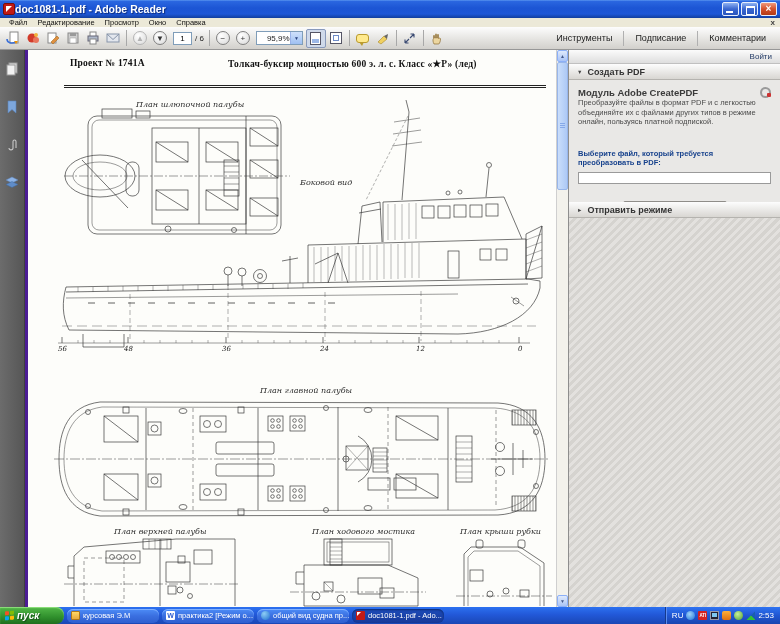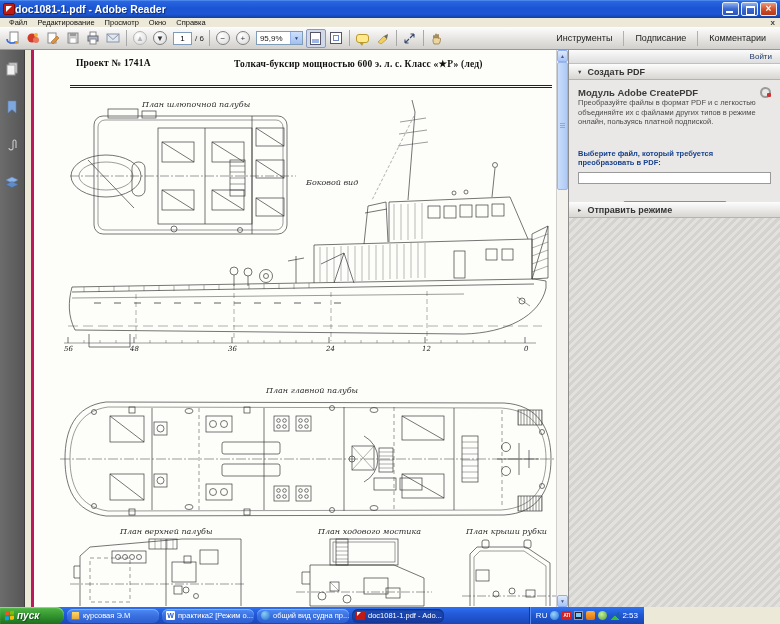--- a/index.html
+++ b/index.html
@@ -27,41 +27,41 @@
   .toolbar{height:23px;background:linear-gradient(#fdfdfd,#e5e4e1 55%,#d2d0cc);border-bottom:1px solid #979797;
     display:flex;align-items:center;padding:0 3px;font-size:8px;color:#222;}
   .tbtn{width:20px;height:19px;display:flex;align-items:center;justify-content:center;flex:none;}
   .tsep{width:1px;height:16px;background:#a8a8a8;margin:0 3px;flex:none;}
   .circ{width:14px;height:14px;border-radius:50%;border:1px solid #808080;background:radial-gradient(circle at 35% 30%,#ffffff,#d9d9d9);
     display:flex;align-items:center;justify-content:center;font-size:8px;color:#333;}
   .circ.dis{color:#b2b2b2;border-color:#b5b5b5;}
   .page-box{width:19px;height:13px;border:1px solid #7f9db9;background:#fff;font-size:8px;text-align:center;padding:0;margin:0 3px;font-family:"Liberation Sans",sans-serif;}
   .page-total{margin-right:2px;}
   .zoom-combo{display:flex;height:14px;border:1px solid #7f9db9;background:#fff;margin:0 3px;align-items:center;}
-  .zoom-val{width:33px;padding-left:3px;font-size:8px;}
+  .zoom-val{width:33px;padding-left:10px;font-size:8px;}
   .zoom-drop{width:12px;height:12px;background:linear-gradient(#cfe0fb,#9fc0f2);border-left:1px solid #9ab2e8;font-size:5px;color:#29427e;display:flex;align-items:center;justify-content:center;}
   .tool-tabs{margin-left:auto;display:flex;align-items:center;height:100%;}
   .tool-tab{font-size:9px;color:#222;padding:0 11px;}
   .tab-sep{width:1px;height:15px;background:#b0b0b0;}
 
   
   .ic{display:block;}
   .pgview1{width:11px;height:13px;border:1px solid #556;background:#fff;position:relative;}
   .pgview1::after{content:"";position:absolute;left:1px;bottom:1px;right:1px;height:4px;background:#9db8e8;}
   .pgview2{width:12px;height:12px;border:1px solid #556;background:#fff;position:relative;}
   .pgview2::after{content:"";position:absolute;inset:2px;border:1px dashed #6f8cc8;}
   .bubble{width:13px;height:9px;background:#ffe98c;border:1px solid #b99a2f;border-radius:3px;position:relative;}
   .bubble::after{content:"";position:absolute;left:2px;bottom:-4px;border-left:3px solid transparent;border-right:2px solid transparent;border-top:4px solid #b99a2f;}
   .pressed{border:1px solid #8899bb;background:#cfd9ea;border-radius:2px;}
 
   
   .main{position:absolute;top:50px;left:0;right:0;bottom:17px;display:flex;}
   .sidebar{width:25px;background:linear-gradient(90deg,#6c6c6c,#565656);border-right:1px solid #3f3f3f;
     display:flex;flex-direction:column;align-items:center;padding-top:12px;gap:24px;flex:none;}
-  .doc-area{flex:1;position:relative;background:#be185d;overflow:hidden;margin-left:6px;}
+  .doc-area{flex:1;position:relative;background:#4c1d95;overflow:hidden;}
   .page{position:absolute;left:3px;top:0;width:528px;height:557px;background:#fdfdfa;}
   .ship-svg{position:absolute;left:0;top:0;}
   .doc-h{position:absolute;font-family:"Liberation Serif",serif;font-weight:bold;font-size:9.5px;color:#111;white-space:nowrap;letter-spacing:.2px;}
   .double-rule{position:absolute;left:36px;top:35px;width:482px;height:3px;border-top:1px solid #222;border-bottom:1px solid #222;}
   .plan-label{position:absolute;font-family:"DejaVu Serif",serif;font-style:italic;font-size:8px;color:#2d2d2d;white-space:nowrap;}
   .fr{position:absolute;font-family:"DejaVu Serif",serif;font-style:italic;font-size:7px;color:#222;top:295px;}
 
   
   .scrollbar{width:12px;background:#f3f2ec;border-left:1px solid #cfcfcf;position:relative;flex:none;}
   .sb-btn{position:absolute;left:0;width:11px;height:12px;border:1px solid #8cb0f8;border-radius:2px;
@@ -85,21 +85,21 @@
   .module-icon{width:11px;height:11px;border:2px solid #9a9a9a;border-radius:50%;position:relative;flex:none;}
   .module-icon::after{content:"";position:absolute;right:-2px;bottom:-1px;width:4px;height:4px;background:#c33;border-radius:1px;}
   .module-desc{margin-top:0;color:#4a4a4a;font-size:7.5px;line-height:9.5px;}
   .file-label{margin-top:22px;font-weight:bold;color:#16418c;font-size:7.5px;line-height:9px;}
   .file-input{margin-top:3px;width:100%;height:12px;border:1px solid #9a9a9a;background:#fff;font-size:8px;padding:0 2px;}
   .choose-btn{margin:16px auto 0;display:block;width:104px;height:17px;background:linear-gradient(#fefefe,#dcdad6);
     border:1px solid #8f8d89;border-radius:2px;font-size:8.5px;color:#222;font-family:"Liberation Sans",sans-serif;}
   .hatch{flex:1;background:repeating-linear-gradient(135deg,#e3e1de 0 3px,#d5d3cf 3px 6px);}
 
   
-  .taskbar{position:absolute;bottom:0;left:0;width:644px;height:17px;display:flex;align-items:center;
+  .taskbar{position:absolute;bottom:0;left:0;width:780px;height:17px;display:flex;align-items:center;
     background:linear-gradient(#2c71f0,#2258d8 45%,#1a47b5);}
   .start-btn{height:17px;width:64px;flex:none;background:linear-gradient(#52b848,#2f8f2c 60%,#1f6f1e);
     border-radius:0 8px 8px 0;display:flex;align-items:center;gap:3px;padding-left:5px;color:#fff;
     font-weight:bold;font-style:italic;font-size:10px;text-shadow:1px 1px 1px #14501a;box-shadow:inset 0 1px 1px #8fe07e;}
   .flag{width:9px;height:9px;display:grid;grid-template-columns:4px 4px;grid-template-rows:4px 4px;gap:1px;transform:skewY(-6deg);flex:none;}
   .flag span{border-radius:1px;}
   .task-item{width:92px;height:14px;margin-left:3px;border-radius:6px;display:flex;align-items:center;gap:3px;
     padding:0 4px;color:#fff;font-size:7.5px;white-space:nowrap;overflow:hidden;flex:none;
     background:linear-gradient(#4d8df7,#3a6fe0 50%,#2f5fd0);box-shadow:inset 0 1px 0 #7fb0ff;}
   .task-item.active{background:linear-gradient(#1d4cba,#163898);box-shadow:inset 0 1px 2px #0c2a70;}

